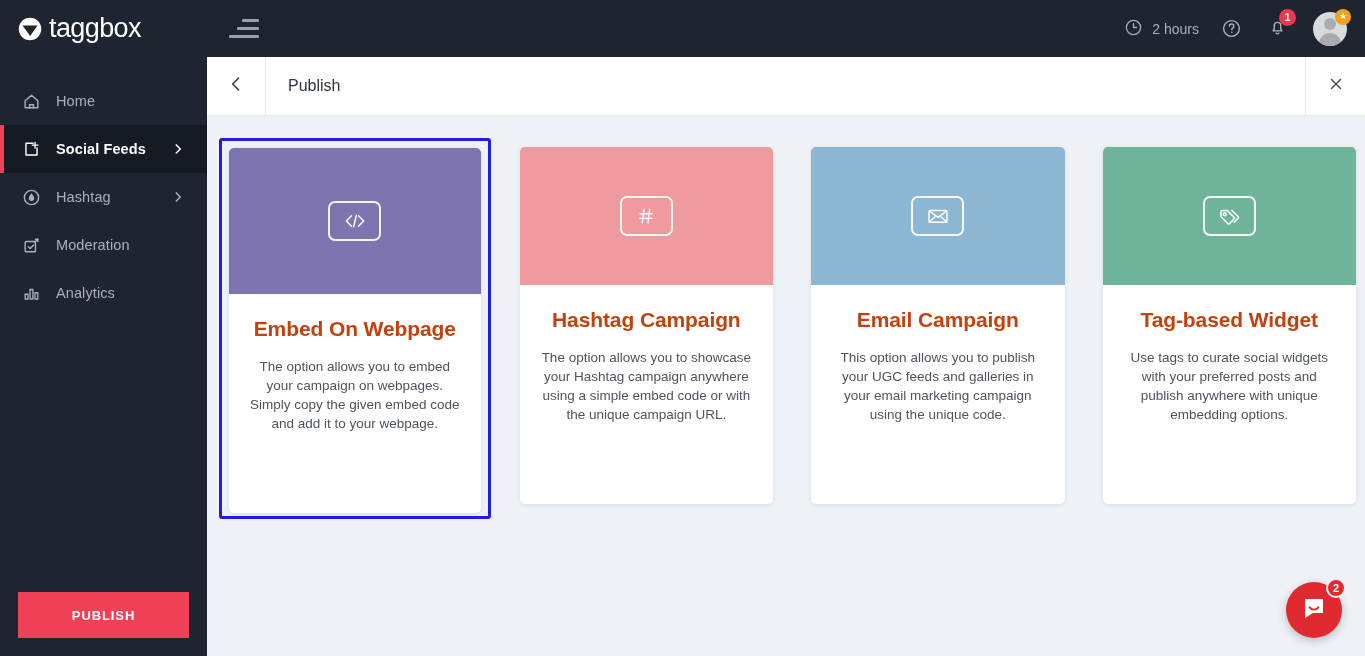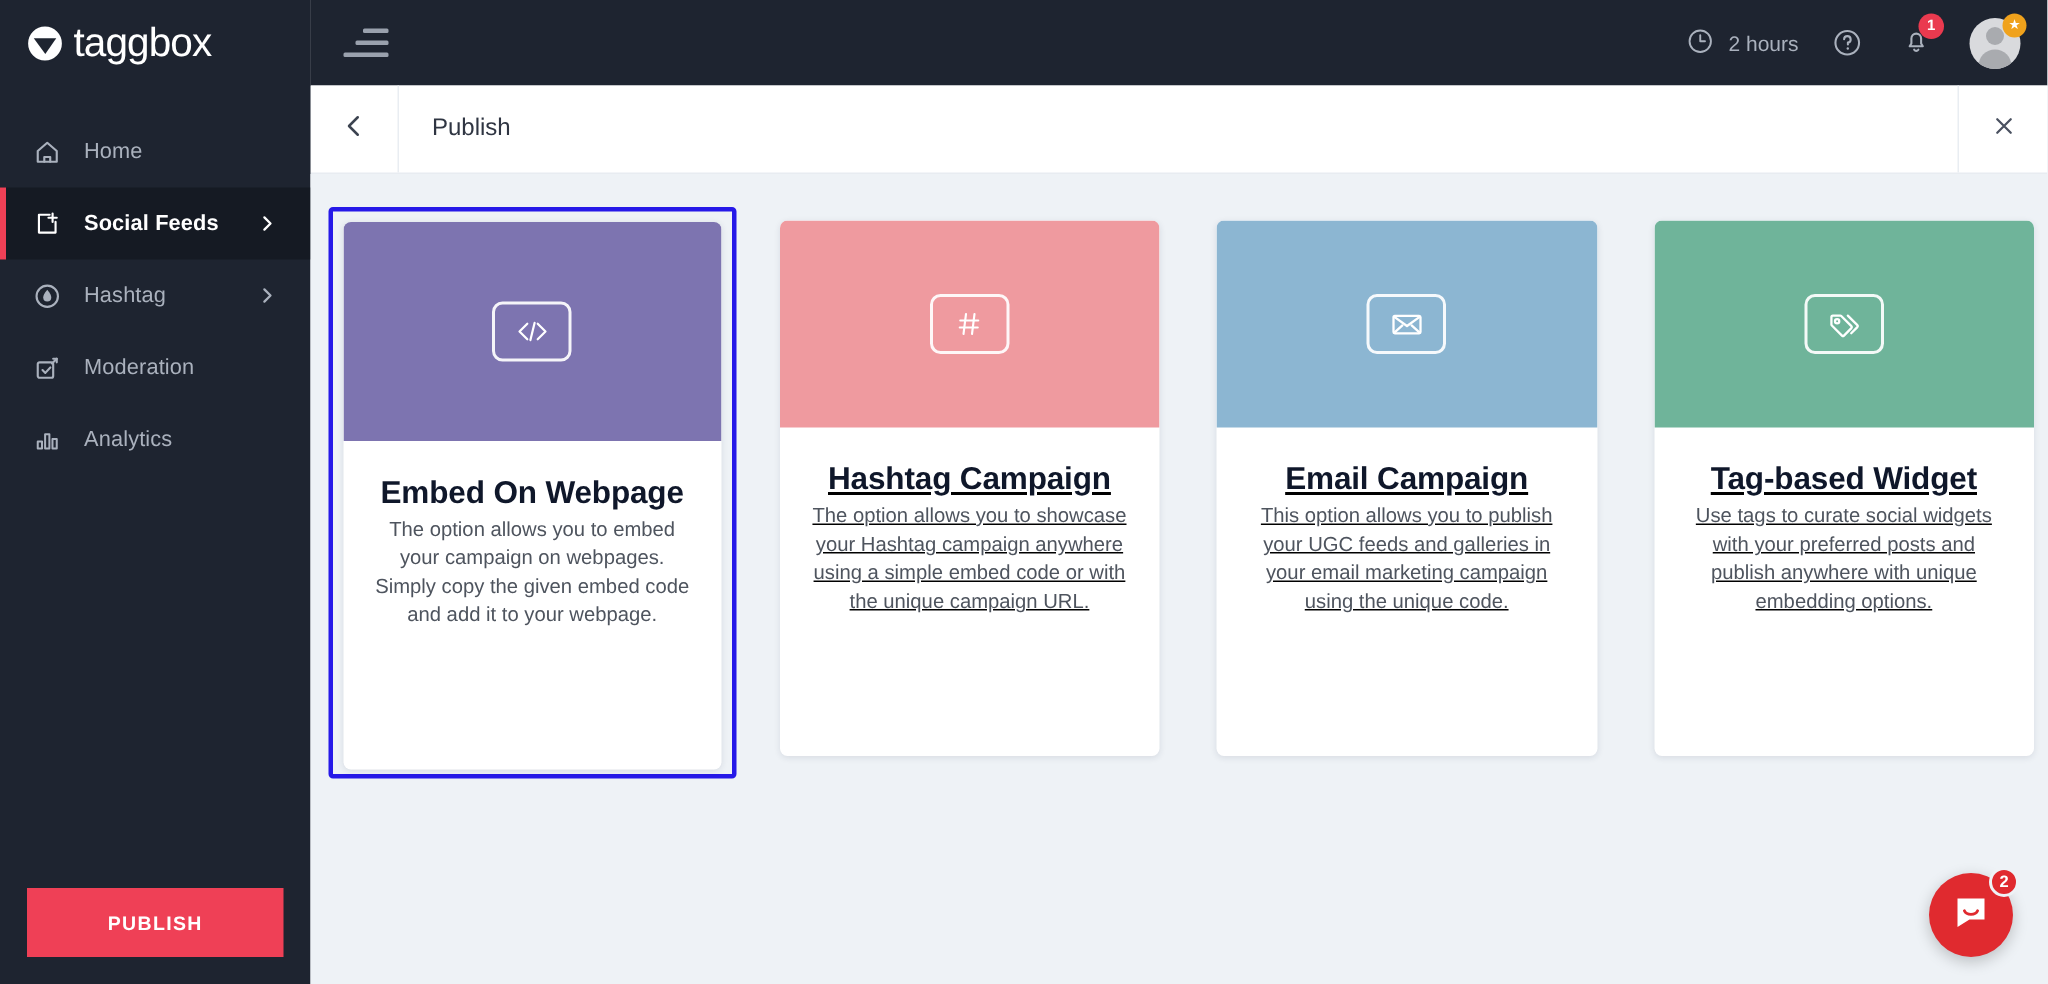--- a/index.html
+++ b/index.html
@@ -201,21 +201,21 @@
     padding-left: 12px;
   }
   .card-slot { width: 284px; }
   .card-slot.selected {
     border: 3px solid #2619e8;
     border-radius: 3px;
     padding: 7px;
     width: 284px;
     height: 381px;
   }
-  .card-slot:not(.selected) { padding: 9px 9px 0 9px; text-decoration: underline; }
+  .card-slot:not(.selected) { padding: 9px 9px 0 9px; }
   .card {
     background: #ffffff;
     border-radius: 5px;
     box-shadow: 0 1px 4px rgba(32,43,64,0.10);
     overflow: hidden;
     display: flex; flex-direction: column;
     cursor: pointer;
   }
   .card-slot.selected .card { height: 365px; }
   .card-slot:not(.selected) .card { height: 357px; }
@@ -227,22 +227,23 @@
   .card-slot:not(.selected) .card-hero { height: 138px; flex: 0 0 138px; }
   .hero-icon-box {
     width: 53px; height: 40px;
     border: 2px solid rgba(255,255,255,0.92);
     border-radius: 7px;
     display: flex; align-items: center; justify-content: center;
     color: #ffffff;
   }
   .card-body { padding: 22px 20px 0 20px; text-align: center; }
   .card-title {
-    font-size: 21px; font-weight: bold; color: #0f172a;
+    font-size: 21px; font-weight: bold; color: #c2410c;
     line-height: 1.28;
+    margin-bottom: 14px;
     letter-spacing: -0.1px;
   }
   .card-desc {
     font-size: 13.5px; color: #4e545e; line-height: 1.42;
   }
 
   
   .chat-launcher {
     position: absolute; right: 23px; bottom: 18px;
     width: 56px; height: 56px; border-radius: 50%;

